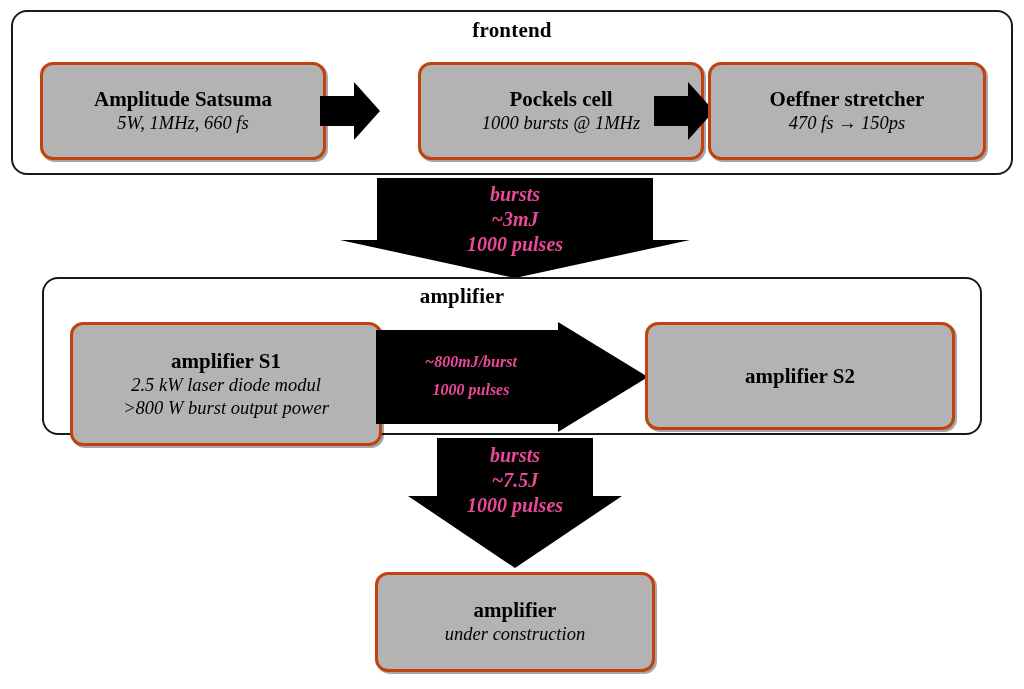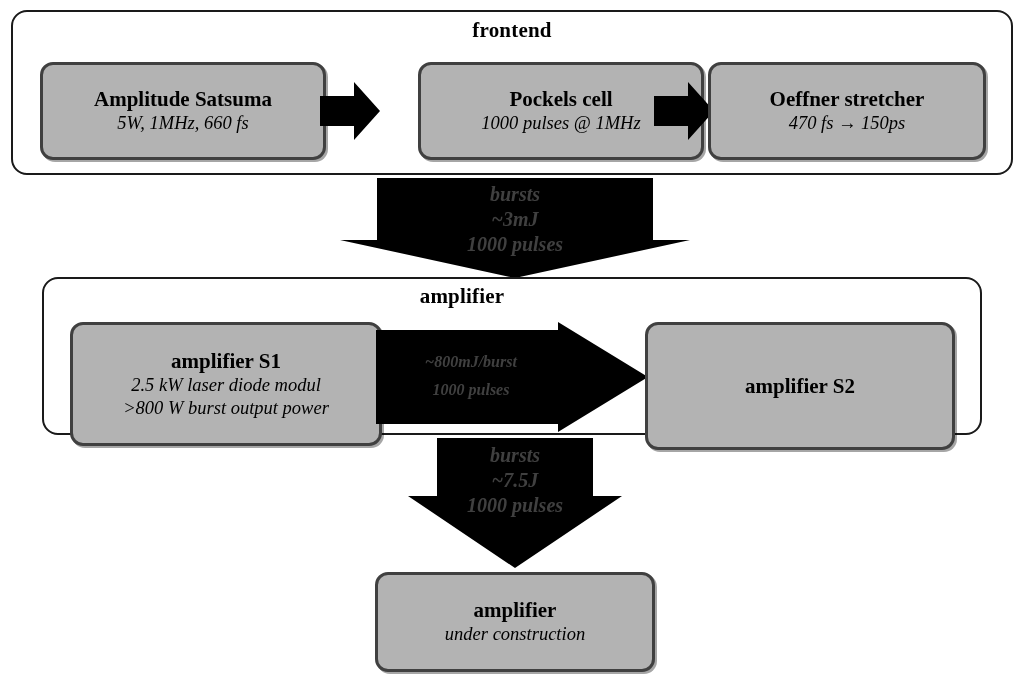--- a/index.html
+++ b/index.html
@@ -40,21 +40,21 @@
     font-size: 21px;
     line-height: 26px;
     letter-spacing: 0.2px;
   }
 
   
   .node {
     position: absolute;
     box-sizing: border-box;
     background: #b3b3b3;
-    border: 3px solid #404040;
+    border: 3px solid #c2410c;
     border-radius: 13px;
     display: flex;
     flex-direction: column;
     align-items: center;
     justify-content: center;
     text-align: center;
     padding: 2px 6px;
     box-shadow: 2px 2px 0 rgba(0,0,0,0.35);
   }
   .node .node-title {
@@ -72,21 +72,21 @@
 
   
   .arrow-svg {
     position: absolute;
     overflow: visible;
   }
   .arrow-shape { fill: #000000; }
 
   .arrow-label {
     position: absolute;
-    color: #404040;
+    color: #ec4899;
     font-style: italic;
     font-weight: bold;
     text-align: center;
     line-height: 25px;
     font-size: 20px;
     white-space: nowrap;
     pointer-events: none;
   }
   .arrow-label.horiz {
     line-height: 28px;
@@ -106,21 +106,21 @@
     <div class="node-title">Amplitude Satsuma</div>
     <div class="node-sub">5W, 1MHz, 660 fs</div>
   </div>
 
   <svg class="arrow-svg" style="left:320px; top:82px;" width="60" height="58" viewBox="0 0 60 58">
     <polygon class="arrow-shape" points="0,14 34,14 34,0 60,29 34,58 34,44 0,44"></polygon>
   </svg>
 
   <div class="node" style="left:374px; top:62px; width:286px; height:98px;margin-left:44px;">
     <div class="node-title">Pockels cell</div>
-    <div class="node-sub">1000 pulses @ 1MHz</div>
+    <div class="node-sub">1000 bursts @ 1MHz</div>
   </div>
 
   <svg class="arrow-svg" style="left:654px; top:82px;" width="60" height="58" viewBox="0 0 60 58">
     <polygon class="arrow-shape" points="0,14 34,14 34,0 60,29 34,58 34,44 0,44"></polygon>
   </svg>
 
   <div class="node" style="left:708px; top:62px; width:278px; height:98px;">
     <div class="node-title">Oeffner stretcher</div>
     <div class="node-sub">470 fs → 150ps</div>
   </div>
@@ -145,21 +145,21 @@
   </div>
 
   <svg class="arrow-svg" style="left:376px; top:322px;" width="272" height="110" viewBox="0 0 272 110">
     <polygon class="arrow-shape" points="0,8 182,8 182,0 272,55 182,110 182,102 0,102"></polygon>
   </svg>
   <div class="arrow-label horiz" style="left:376px; top:348px; width:190px;">
     <div>~800mJ/burst</div>
     <div>1000 pulses</div>
   </div>
 
-  <div class="node" style="left:645px; top:322px; width:310px; height:128px;text-align:right;">
+  <div class="node" style="left:645px; top:322px; width:310px; height:108px;text-align:right;">
     <div class="node-title">amplifier S2</div>
   </div>
 
   <svg class="arrow-svg" style="left:408px; top:438px;" width="214" height="130" viewBox="0 0 214 130">
     <polygon class="arrow-shape" points="29,0 185,0 185,58 214,58 107,130 0,58 29,58"></polygon>
   </svg>
   <div class="arrow-label" style="left:408px; top:443px; width:214px;">
     <div>bursts</div>
     <div>~7.5J</div>
     <div>1000 pulses</div>

